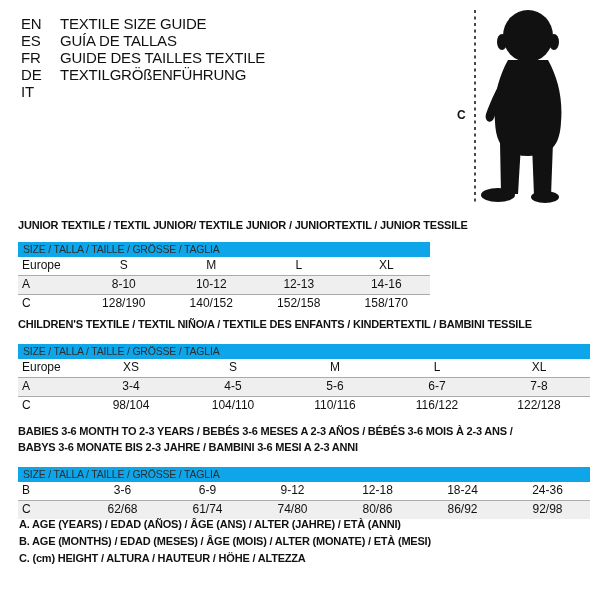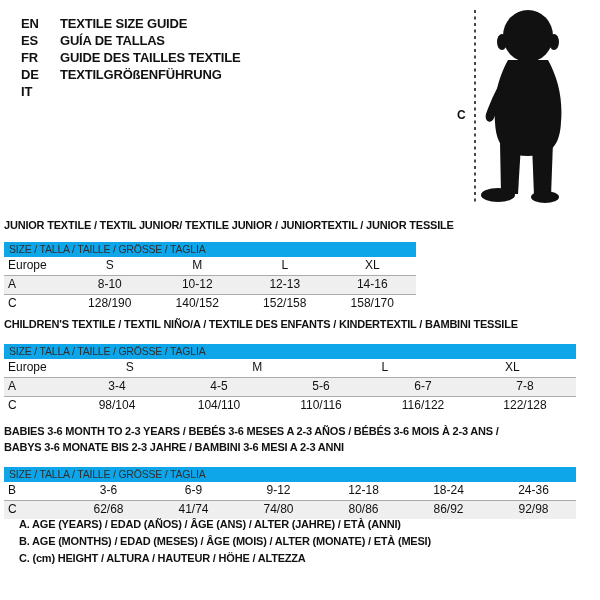--- a/index.html
+++ b/index.html
@@ -1,30 +1,30 @@
 <!DOCTYPE html>
 <html><head>
 <meta charset="utf-8">
 <style>
   html,body{margin:0;padding:0;background:#ffffff;}
   #page{position:relative;width:600px;height:600px;background:#ffffff;overflow:hidden;
         font-family:"Liberation Sans","DejaVu Sans",sans-serif;color:#111111;}
 
   
   #lang-block{position:absolute;left:21px;top:15px;}
-  .lang-row{display:flex;line-height:17px;font-weight:bold;font-size:13px;letter-spacing:-0.2px;}
+  .lang-row{display:flex;line-height:17px;font-weight:normal;font-size:15px;letter-spacing:-0.2px;}
   .lang-code{width:39px;flex:0 0 39px;}
   .lang-title{white-space:nowrap;}
 
   
   #figure-svg{position:absolute;left:448px;top:4px;}
   #figure-c-label{position:absolute;left:457px;top:108px;font-weight:bold;font-size:12px;}
 
   
-  .sec{position:absolute;left:4px;}
+  .sec{position:absolute;left:18px;}
   .sec-1{top:218px;width:412px;}
   .sec-2{top:317px;width:572px;}
   .sec-3{top:423px;width:572px;}
   .sec-title{font-weight:bold;font-size:11px;line-height:15px;letter-spacing:-0.2px;margin-bottom:9px;white-space:nowrap;}
   .sec-2 .sec-title{margin-bottom:12px;}
   .sec-3 .sec-title{margin-bottom:12px;white-space:normal;line-height:16px;}
   .size-bar{background:#0ea5e9;color:#2e2e2e;font-size:10.5px;line-height:15px;height:15px;
             padding-left:5px;letter-spacing:-0.2px;}
   .trow{display:flex;height:18px;line-height:16.5px;font-size:12px;}
   .rows .trow + .trow{border-top:1px solid #ababab;}
@@ -112,20 +112,21 @@
       </div>
     </div>
   <div class="sec sec-2">
       <div class="sec-title">
         <div>CHILDREN'S TEXTILE / TEXTIL NIÑO/A / TEXTILE DES ENFANTS / KINDERTEXTIL / BAMBINI TESSILE</div>
       </div>
       <div class="size-bar">SIZE / TALLA / TAILLE / GRÖSSE / TAGLIA</div>
       <div class="rows">
         <div class="trow">
           <span class="tlabel">Europe</span>
+          <span class="tcell">XS</span>
           <span class="tcell">S</span>
           <span class="tcell">M</span>
           <span class="tcell">L</span>
           <span class="tcell">XL</span>
         </div>
         <div class="trow">
           <span class="tlabel">A</span>
           <span class="tcell">3-4</span>
           <span class="tcell">4-5</span>
           <span class="tcell">5-6</span>
@@ -154,21 +155,21 @@
           <span class="tcell">3-6</span>
           <span class="tcell">6-9</span>
           <span class="tcell">9-12</span>
           <span class="tcell">12-18</span>
           <span class="tcell">18-24</span>
           <span class="tcell">24-36</span>
         </div>
         <div class="trow">
           <span class="tlabel">C</span>
           <span class="tcell">62/68</span>
-          <span class="tcell">41/74</span>
+          <span class="tcell">61/74</span>
           <span class="tcell">74/80</span>
           <span class="tcell">80/86</span>
           <span class="tcell">86/92</span>
           <span class="tcell">92/98</span>
         </div>
       </div>
     </div>
 
   <div id="legend">
       <div class="legend-line">A. AGE (YEARS) / EDAD (AÑOS) / ÂGE (ANS) / ALTER (JAHRE) / ETÀ (ANNI)</div>

